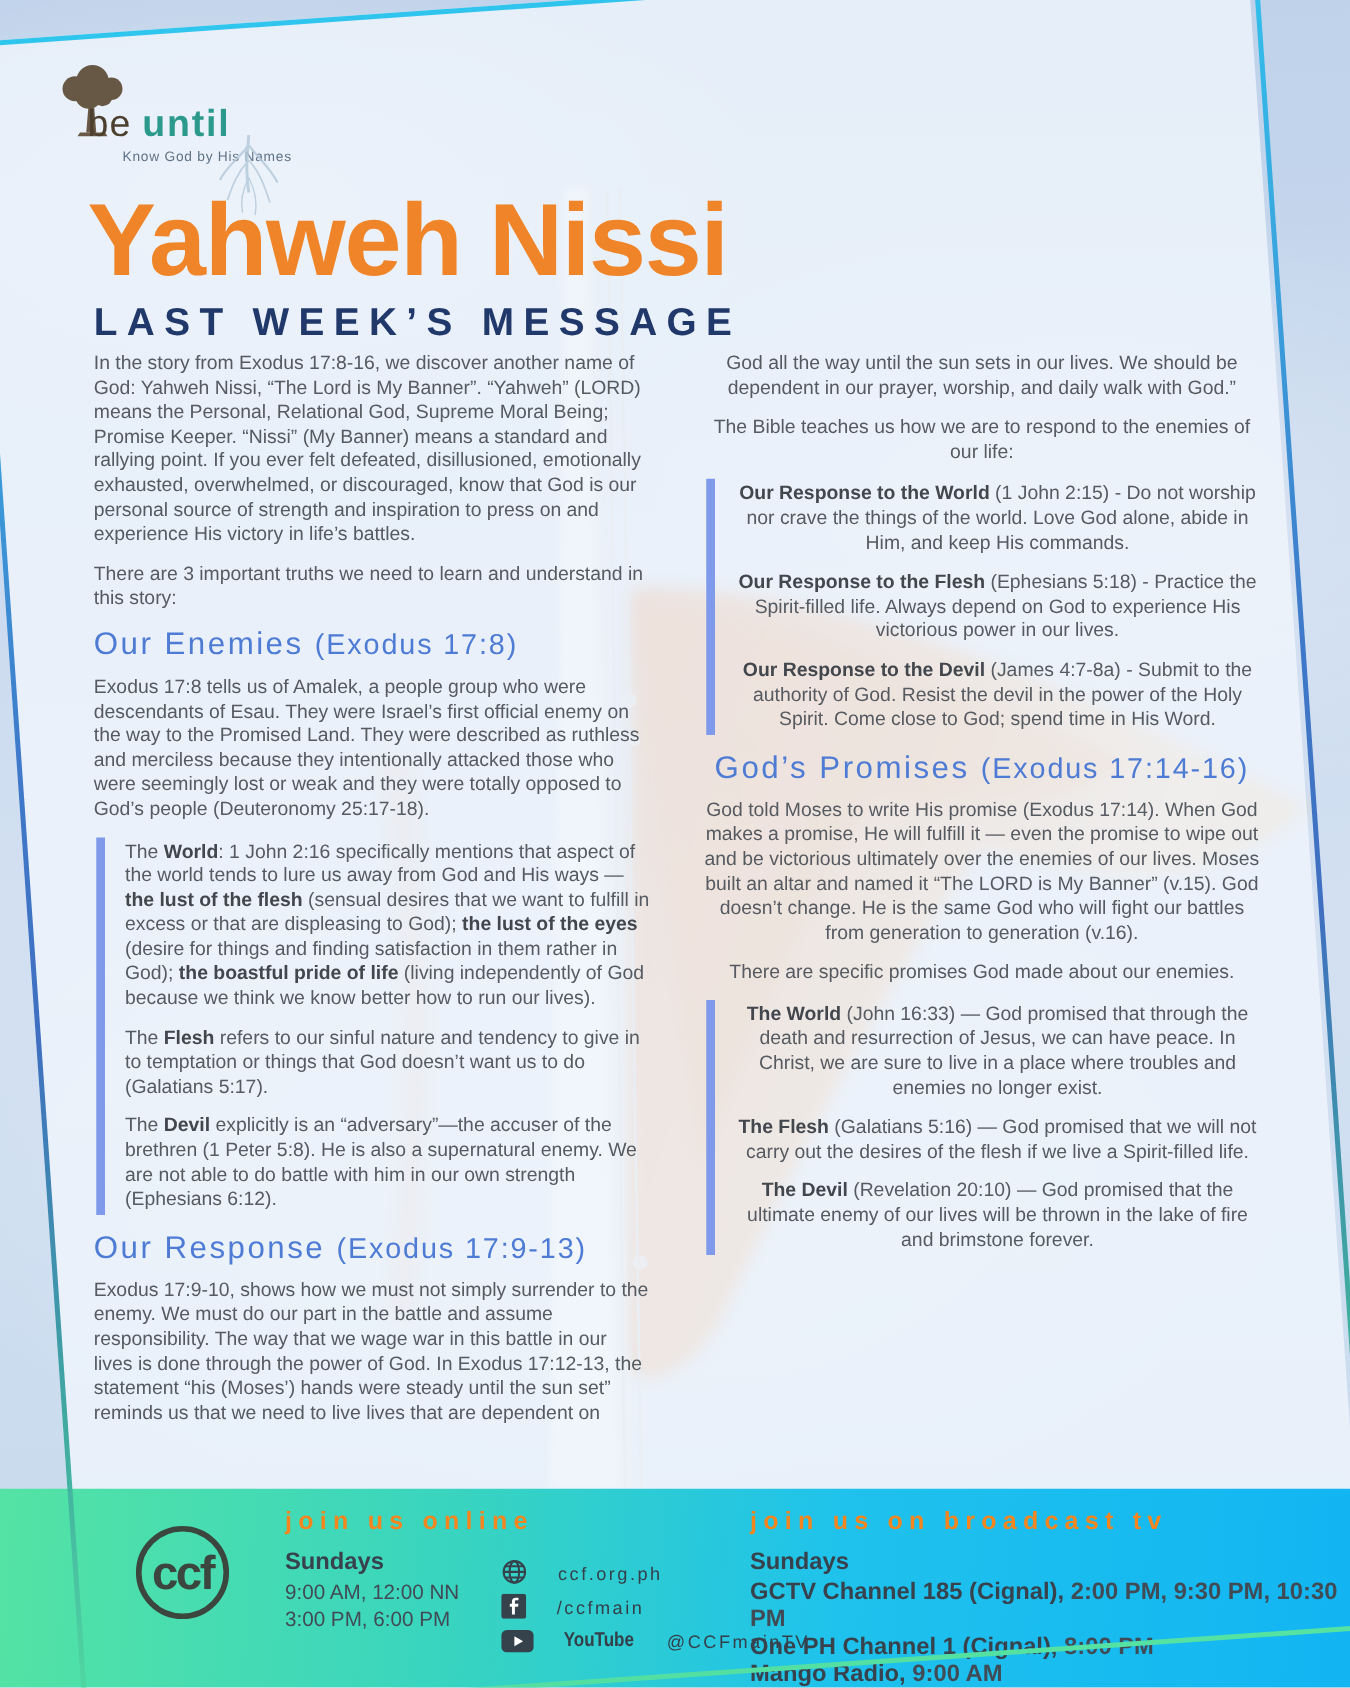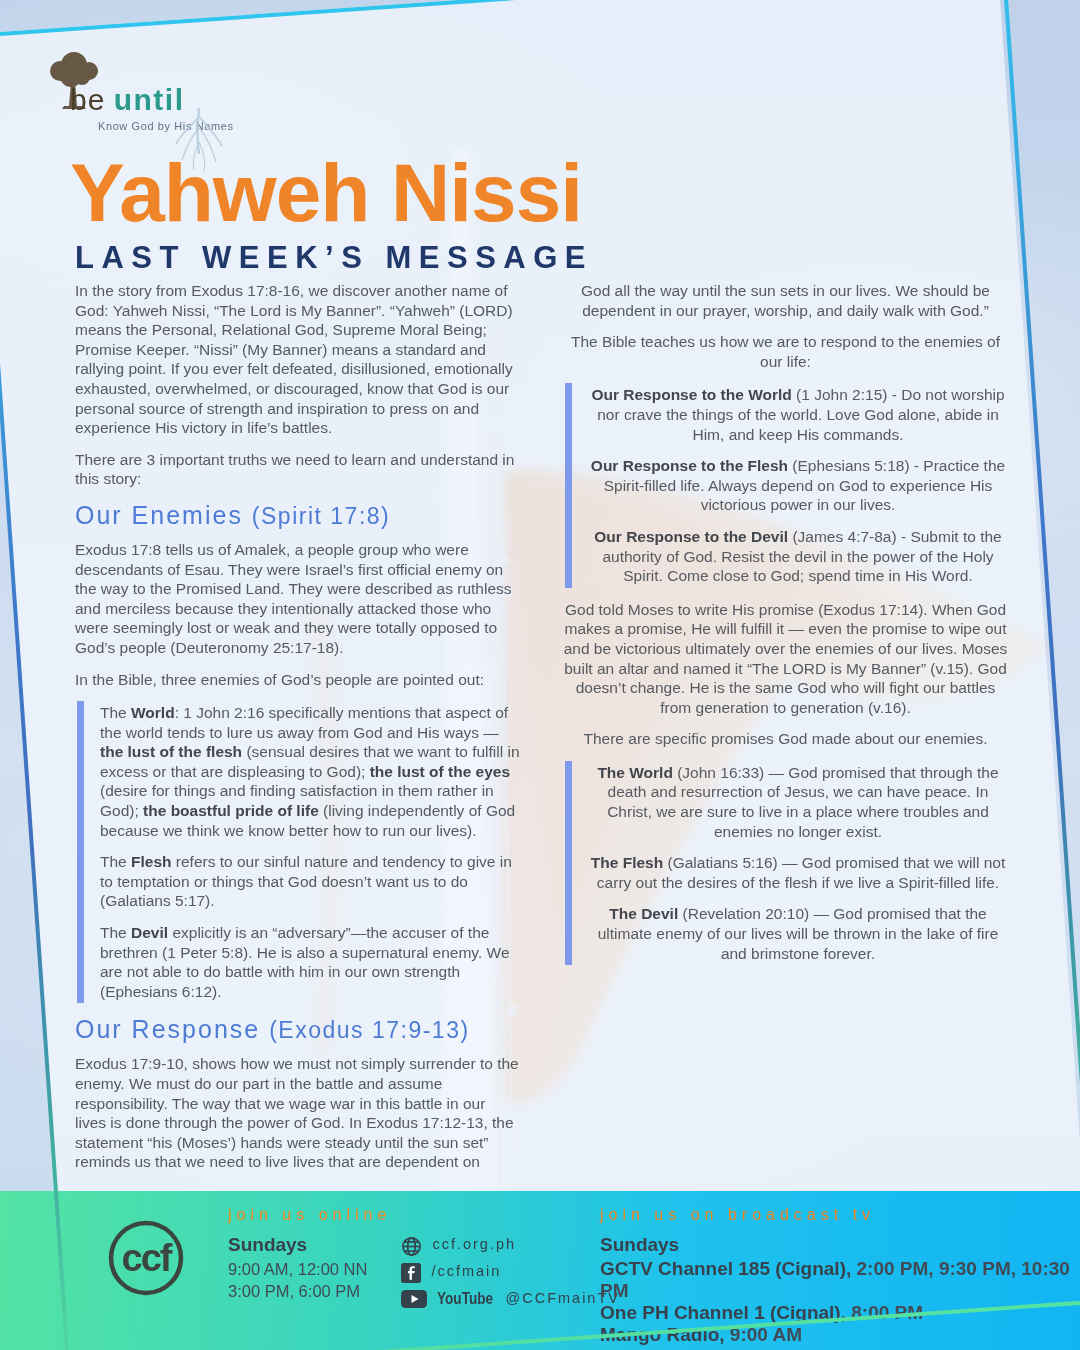--- a/index.html
+++ b/index.html
@@ -64,28 +64,28 @@
   .quote p.body:last-child{margin-bottom:0;}
   
   .footer{
     position:absolute;left:0;top:1191px;width:1080px;height:159px;z-index:4;
     background:linear-gradient(94deg,#54e3a4 0%,#38d4c0 34%,#1fc2ec 62%,#12b5f2 100%);
   }
   .ccf-badge{position:absolute;left:105px;top:26px;}
   .fblock{position:absolute;top:15px;}
   .fblock.online{left:228px;}
   .fblock.broadcast{left:600px;}
-  .fheading{font-size:16px;font-weight:normal;letter-spacing:5px;color:#f5861f;margin-bottom:10px;}
+  .fheading{font-size:20px;font-weight:bold;letter-spacing:5px;color:#f5861f;margin-bottom:10px;}
   .fday{font-size:19px;font-weight:bold;color:#37424d;margin-bottom:2px;}
   .ftimes{font-size:16.5px;color:#414b55;line-height:22px;}
   .fline{font-size:19px;color:#414b55;line-height:22px;font-weight:bold;}
   .fline b{color:#37424d;}
   .online-row{display:flex;gap:34px;}
   .links{padding-top:2px;}
-  .link-row{display:flex;align-items:flex-start;gap:10px;height:27px;cursor:pointer;}
+  .link-row{display:flex;align-items:flex-end;gap:24px;height:27px;cursor:pointer;}
   .link-label{font-size:14.5px;letter-spacing:2px;color:#333f49;}
   .yt-word{font-weight:bold;font-size:16px;color:#333f49;letter-spacing:0;transform:scaleX(.85);transform-origin:left;display:inline-block;margin-right:-8px;}
 </style>
 </head>
 <body>
 
 <div class="sky"></div>
 
 <svg class="photo" width="1080" height="1350" viewBox="0 0 1080 1350">
   <defs>
@@ -154,40 +154,40 @@
     </g>
   </svg>
 </div>
 
 <div class="title">Yahweh Nissi</div>
 <div class="subtitle">LAST WEEK’S MESSAGE</div>
 
 <div class="col col-left">
   <p class="body">In the story from Exodus 17:8-16, we discover another name of God: Yahweh Nissi, “The Lord is My Banner”. “Yahweh” (LORD) means the Personal, Relational God, Supreme Moral Being; Promise Keeper. “Nissi” (My Banner) means a standard and rallying point. If you ever felt defeated, disillusioned, emotionally exhausted, overwhelmed, or discouraged, know that God is our personal source of strength and inspiration to press on and experience His victory in life’s battles.</p>
   <p class="body">There are 3 important truths we need to learn and understand in this story:</p>
-  <h2 class="section"><span>Our Enemies</span> <span class="ref">(Spirit 17:8)</span></h2>
+  <h2 class="section"><span>Our Enemies</span> <span class="ref">(Exodus 17:8)</span></h2>
   <p class="body">Exodus 17:8 tells us of Amalek, a people group who were descendants of Esau. They were Israel’s first official enemy on the way to the Promised Land. They were described as ruthless and merciless because they intentionally attacked those who were seemingly lost or weak and they were totally opposed to God’s people (Deuteronomy 25:17-18).</p>
-  <p class="body">In the Bible, three enemies of God’s people are pointed out:</p>
   <div class="quote">
     <p class="body"><span>The </span><b>World</b><span>: 1 John 2:16 specifically mentions that aspect of the world tends to lure us away from God and His ways — </span><b>the lust of the flesh</b><span> (sensual desires that we want to fulfill in excess or that are displeasing to God); </span><b>the lust of the eyes</b><span> (desire for things and finding satisfaction in them rather in God); </span><b>the boastful pride of life</b><span> (living independently of God because we think we know better how to run our lives).</span></p>
     <p class="body"><span>The </span><b>Flesh</b><span> refers to our sinful nature and tendency to give in to temptation or things that God doesn’t want us to do (Galatians 5:17).</span></p>
     <p class="body"><span>The </span><b>Devil</b><span> explicitly is an “adversary”—the accuser of the brethren (1 Peter 5:8). He is also a supernatural enemy. We are not able to do battle with him in our own strength (Ephesians 6:12).</span></p>
   </div>
   <h2 class="section"><span>Our Response</span> <span class="ref">(Exodus 17:9-13)</span></h2>
   <p class="body">Exodus 17:9-10, shows how we must not simply surrender to the enemy. We must do our part in the battle and assume responsibility. The way that we wage war in this battle in our lives is done through the power of God. In Exodus 17:12-13, the statement “his (Moses’) hands were steady until the sun set” reminds us that we need to live lives that are dependent on</p>
 </div>
 
 <div class="col col-right">
   <p class="body">God all the way until the sun sets in our lives. We should be dependent in our prayer, worship, and daily walk with God.”</p>
   <p class="body">The Bible teaches us how we are to respond to the enemies of our life:</p>
   <div class="quote">
     <p class="body"><b>Our Response to the World</b><span> (1 John 2:15) - Do not worship nor crave the things of the world. Love God alone, abide in Him, and keep His commands.</span></p>
     <p class="body"><b>Our Response to the Flesh</b><span> (Ephesians 5:18) - Practice the Spirit-filled life. Always depend on God to experience His victorious power in our lives.</span></p>
     <p class="body"><b>Our Response to the Devil</b><span> (James 4:7-8a) - Submit to the authority of God. Resist the devil in the power of the Holy Spirit. Come close to God; spend time in His Word.</span></p>
   </div>
+  <h2 class="section gap-top"><span>God’s Promises</span> <span class="ref">(Exodus 17:14-16)</span></h2>
   <p class="body">God told Moses to write His promise (Exodus 17:14). When God makes a promise, He will fulfill it — even the promise to wipe out and be victorious ultimately over the enemies of our lives. Moses built an altar and named it “The LORD is My Banner” (v.15). God doesn’t change. He is the same God who will fight our battles from generation to generation (v.16).</p>
   <p class="body">There are specific promises God made about our enemies.</p>
   <div class="quote">
     <p class="body"><b>The World</b><span> (John 16:33) — God promised that through the death and resurrection of Jesus, we can have peace. In Christ, we are sure to live in a place where troubles and enemies no longer exist.</span></p>
     <p class="body"><b>The Flesh</b><span> (Galatians 5:16) — God promised that we will not carry out the desires of the flesh if we live a Spirit-filled life.</span></p>
     <p class="body"><b>The Devil</b><span> (Revelation 20:10) — God promised that the ultimate enemy of our lives will be thrown in the lake of fire and brimstone forever.</span></p>
   </div>
 </div>
 
 <div class="footer">

